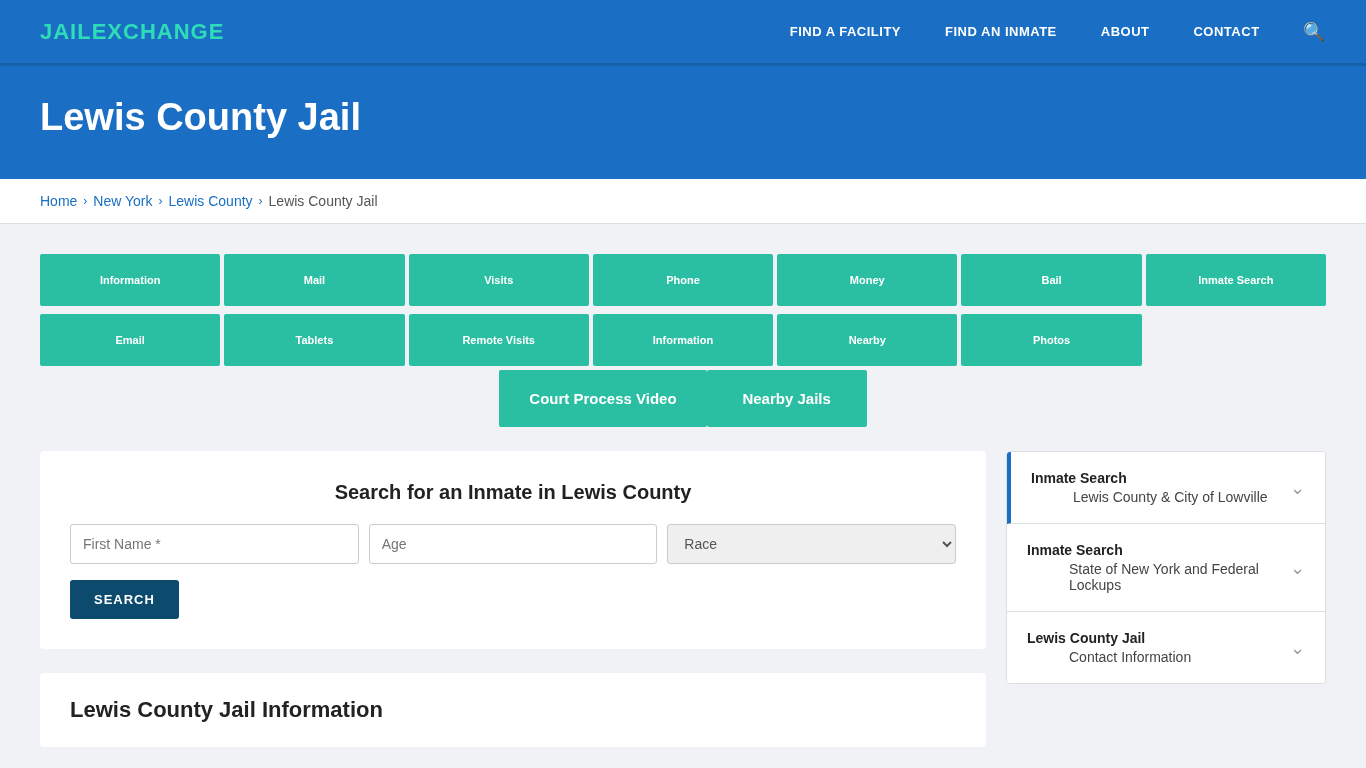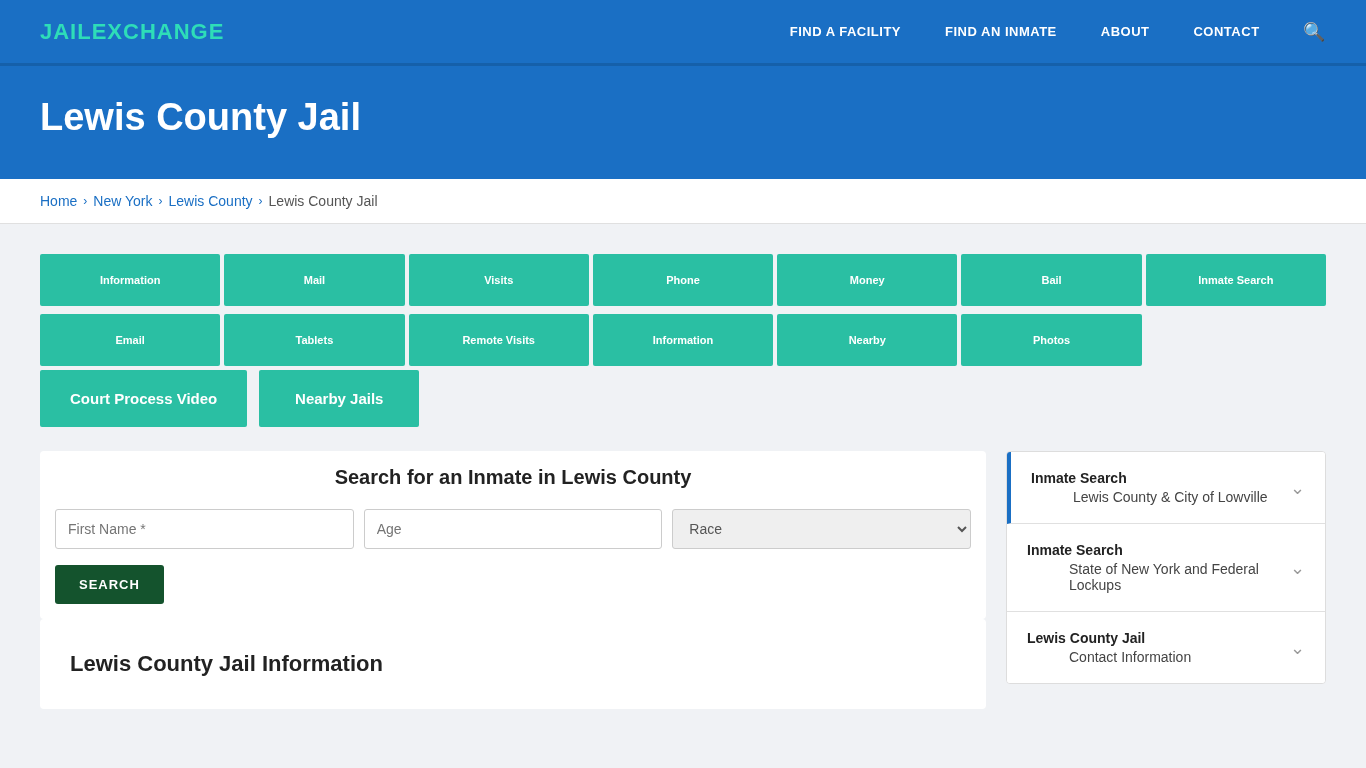--- a/index.html
+++ b/index.html
@@ -88,22 +88,22 @@
     }
     .btn-grid-row2 {
       display: grid;
       grid-template-columns: repeat(7, 1fr);
       gap: 4px;
       margin-bottom: 4px;
       margin-top: 8px;
     }
     .btn-grid-row3 {
       display: flex;
-      justify-content: flex-start;
-      gap: 12px;
+      justify-content: center;
+      gap: 0;
       margin-bottom: 24px;
     }
     .grid-btn {
       background: #2abfa3;
       color: #fff;
       border: none;
       padding: 20px 10px;
       font-size: 11px;
       font-weight: 600;
       cursor: pointer;
@@ -127,21 +127,21 @@
     .content-area {
       display: flex;
       gap: 20px;
       align-items: flex-start;
     }
 
     
     .search-panel {
       background: #fff;
       border-radius: 4px;
-      padding: 15px;
+      padding: 30px;
       flex: 1;
       min-width: 0;
     }
     .search-panel h2 {
       text-align: center;
       font-size: 20px;
       font-weight: 700;
       margin-bottom: 20px;
       color: #222;
     }
@@ -153,35 +153,36 @@
     .search-fields input,
     .search-fields select {
       border: 1px solid #ccc;
       border-radius: 3px;
       padding: 10px 12px;
       font-size: 14px;
       color: #555;
       flex: 1;
     }
     .search-btn {
-      background: #14532d;
+      background: #0c4a6e;
       color: #fff;
       border: none;
       padding: 12px 24px;
       font-size: 13px;
       font-weight: 700;
       letter-spacing: 1px;
       border-radius: 3px;
       cursor: pointer;
     }
 
     
     .info-section {
-      background: #fff;
-      padding: 32px 30px;
+      margin-top: 24px;
+      background: #fff;
+      padding: 24px 30px;
       border-radius: 4px;
     }
     .info-section h3 {
       font-size: 22px;
       font-weight: 700;
       color: #222;
     }
 
     
     .sidebar {

